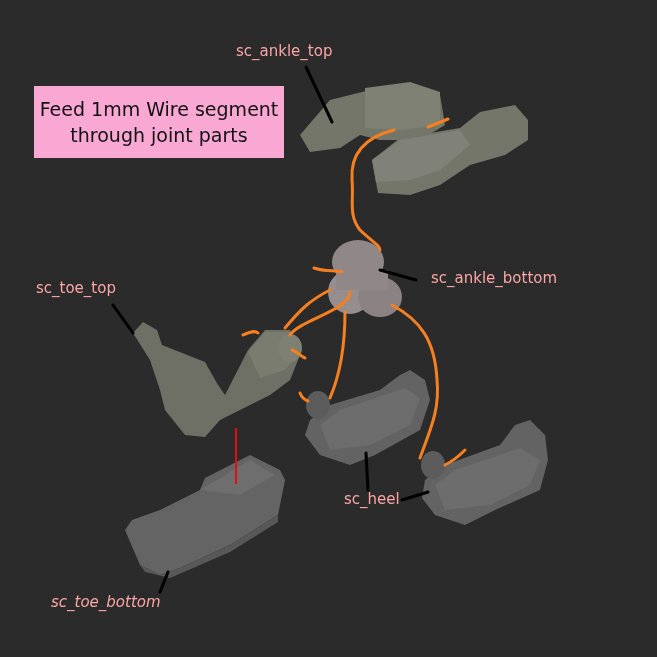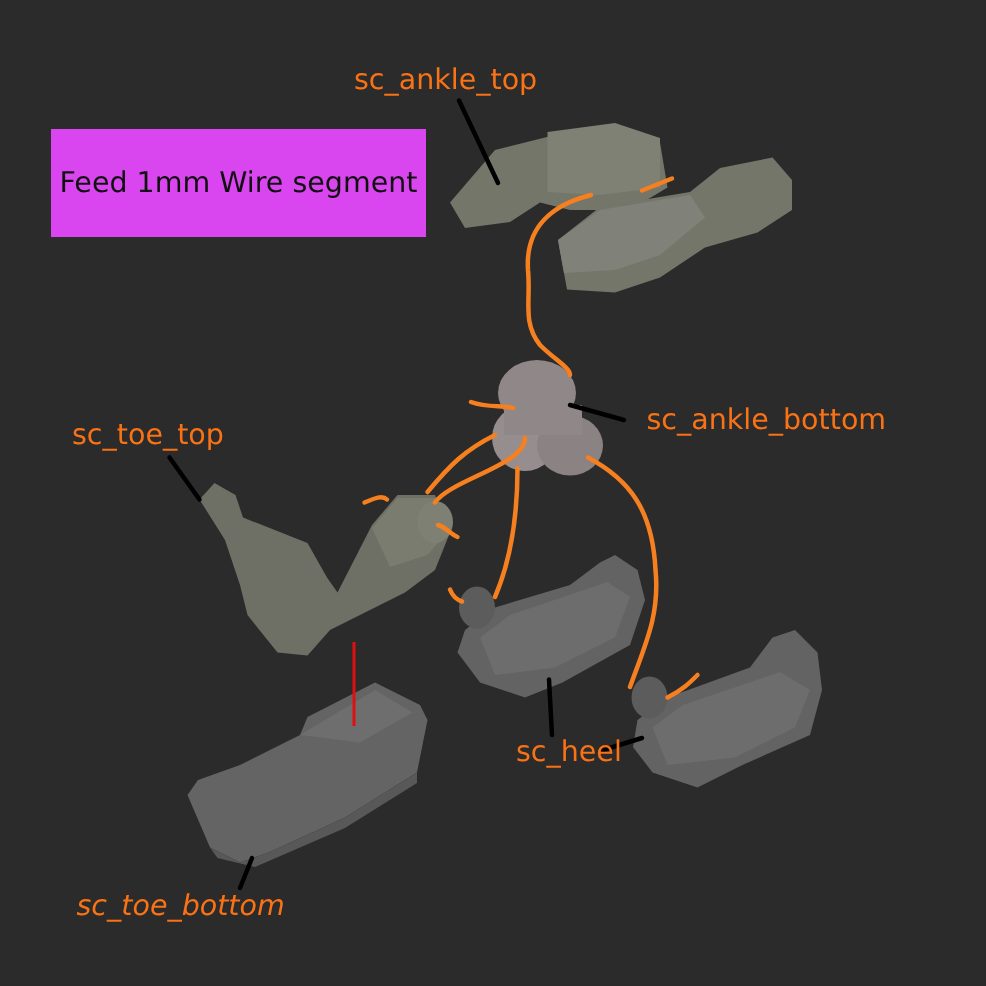--- a/index.html
+++ b/index.html
@@ -1,19 +1,19 @@
 <!DOCTYPE html>
 <html><head>
 <meta charset="utf-8">
 <style>
   html,body{margin:0;padding:0;}
   body{width:657px;height:657px;background:#2b2b2b;position:relative;overflow:hidden;font-family:"DejaVu Sans",sans-serif;}
   svg.scene{position:absolute;left:0;top:0;width:657px;height:657px;}
-  .label{position:absolute;color:#f97316;font-size:19px;white-space:nowrap;line-height:1;}
-  .callout{position:absolute;left:34px;top:86px;width:250px;height:72px;background:#d946ef;color:#111;font-size:19px;line-height:26px;text-align:center;display:flex;flex-direction:column;justify-content:center;}
+  .label{position:absolute;color:#fca5a5;font-size:15px;white-space:nowrap;line-height:1;}
+  .callout{position:absolute;left:34px;top:86px;width:250px;height:72px;background:#f9a8d4;color:#111;font-size:19px;line-height:26px;text-align:center;display:flex;flex-direction:column;justify-content:center;}
 </style>
 </head>
 <body>
 
 <svg class="scene" viewBox="0 0 657 657">
 
   <g>
     <polygon points="300,135 330,100 350,95 370,90 410,85 440,95 445,125 420,140 380,140 360,135 340,148 310,152" fill="#74766a"></polygon>
     <polygon points="365,88 410,82 440,92 440,125 400,130 365,128" fill="#7f8174"></polygon>
     <polygon points="372,160 400,138 460,128 480,112 515,105 528,120 528,140 505,155 470,165 440,185 410,195 378,193" fill="#74766a"></polygon>
@@ -72,19 +72,20 @@
     <line x1="380" y1="270" x2="416" y2="280"></line>
     <line x1="113" y1="305" x2="133" y2="333"></line>
     <line x1="366" y1="453" x2="368" y2="490"></line>
     <line x1="402" y1="500" x2="428" y2="492"></line>
     <line x1="160" y1="592" x2="168" y2="572"></line>
   </g>
 </svg>
 
 <div class="callout">
   <span>Feed 1mm Wire segment</span>
+  <span>through joint parts</span>
 </div>
 
 <div class="label" style="left:236px;top:44px;">sc_ankle_top</div>
 <div class="label" style="left:431px;top:271px;">sc_ankle_bottom</div>
-<div class="label" style="left:48px;top:281px;">sc_toe_top</div>
+<div class="label" style="left:36px;top:281px;">sc_toe_top</div>
 <div class="label" style="left:344px;top:492px;">sc_heel</div>
 <div class="label" style="left:51px;top:595px;font-style:italic;">sc_toe_bottom</div>
 
 </body></html>

